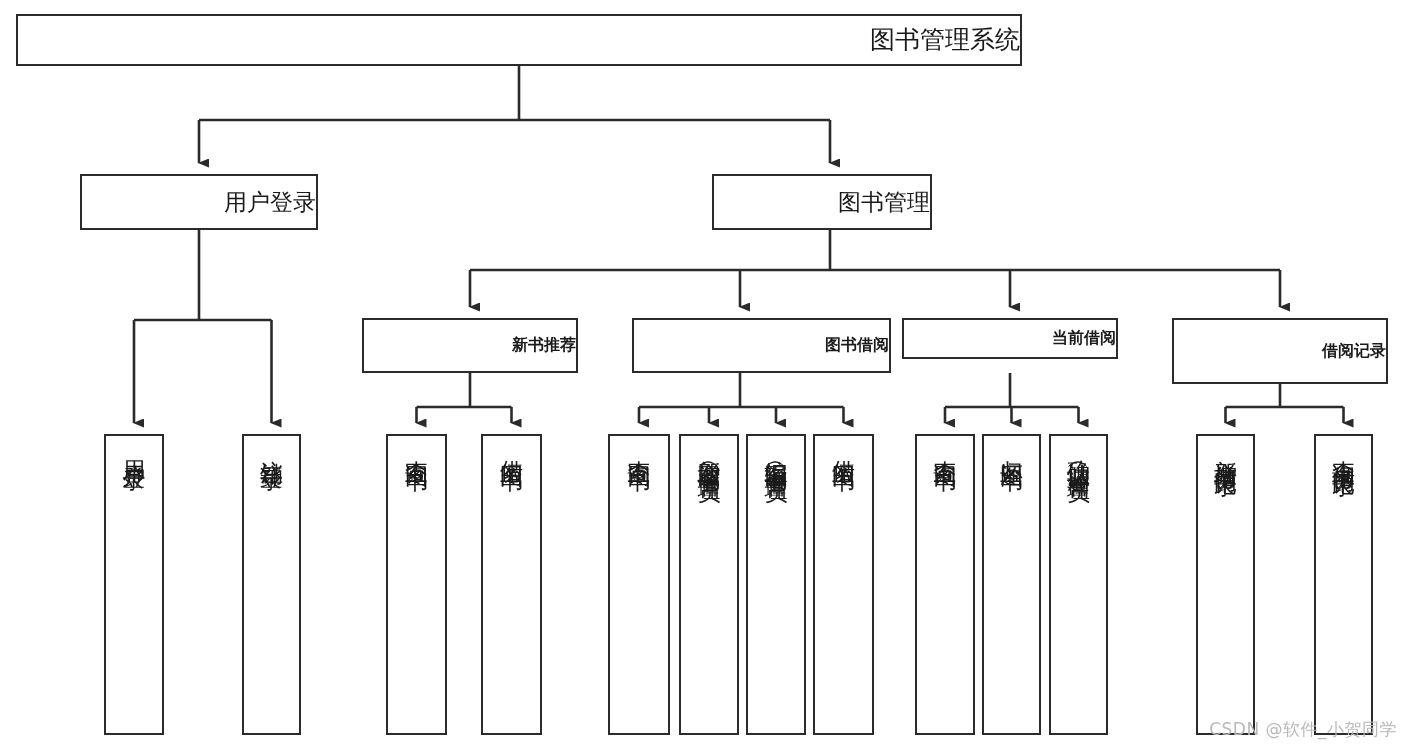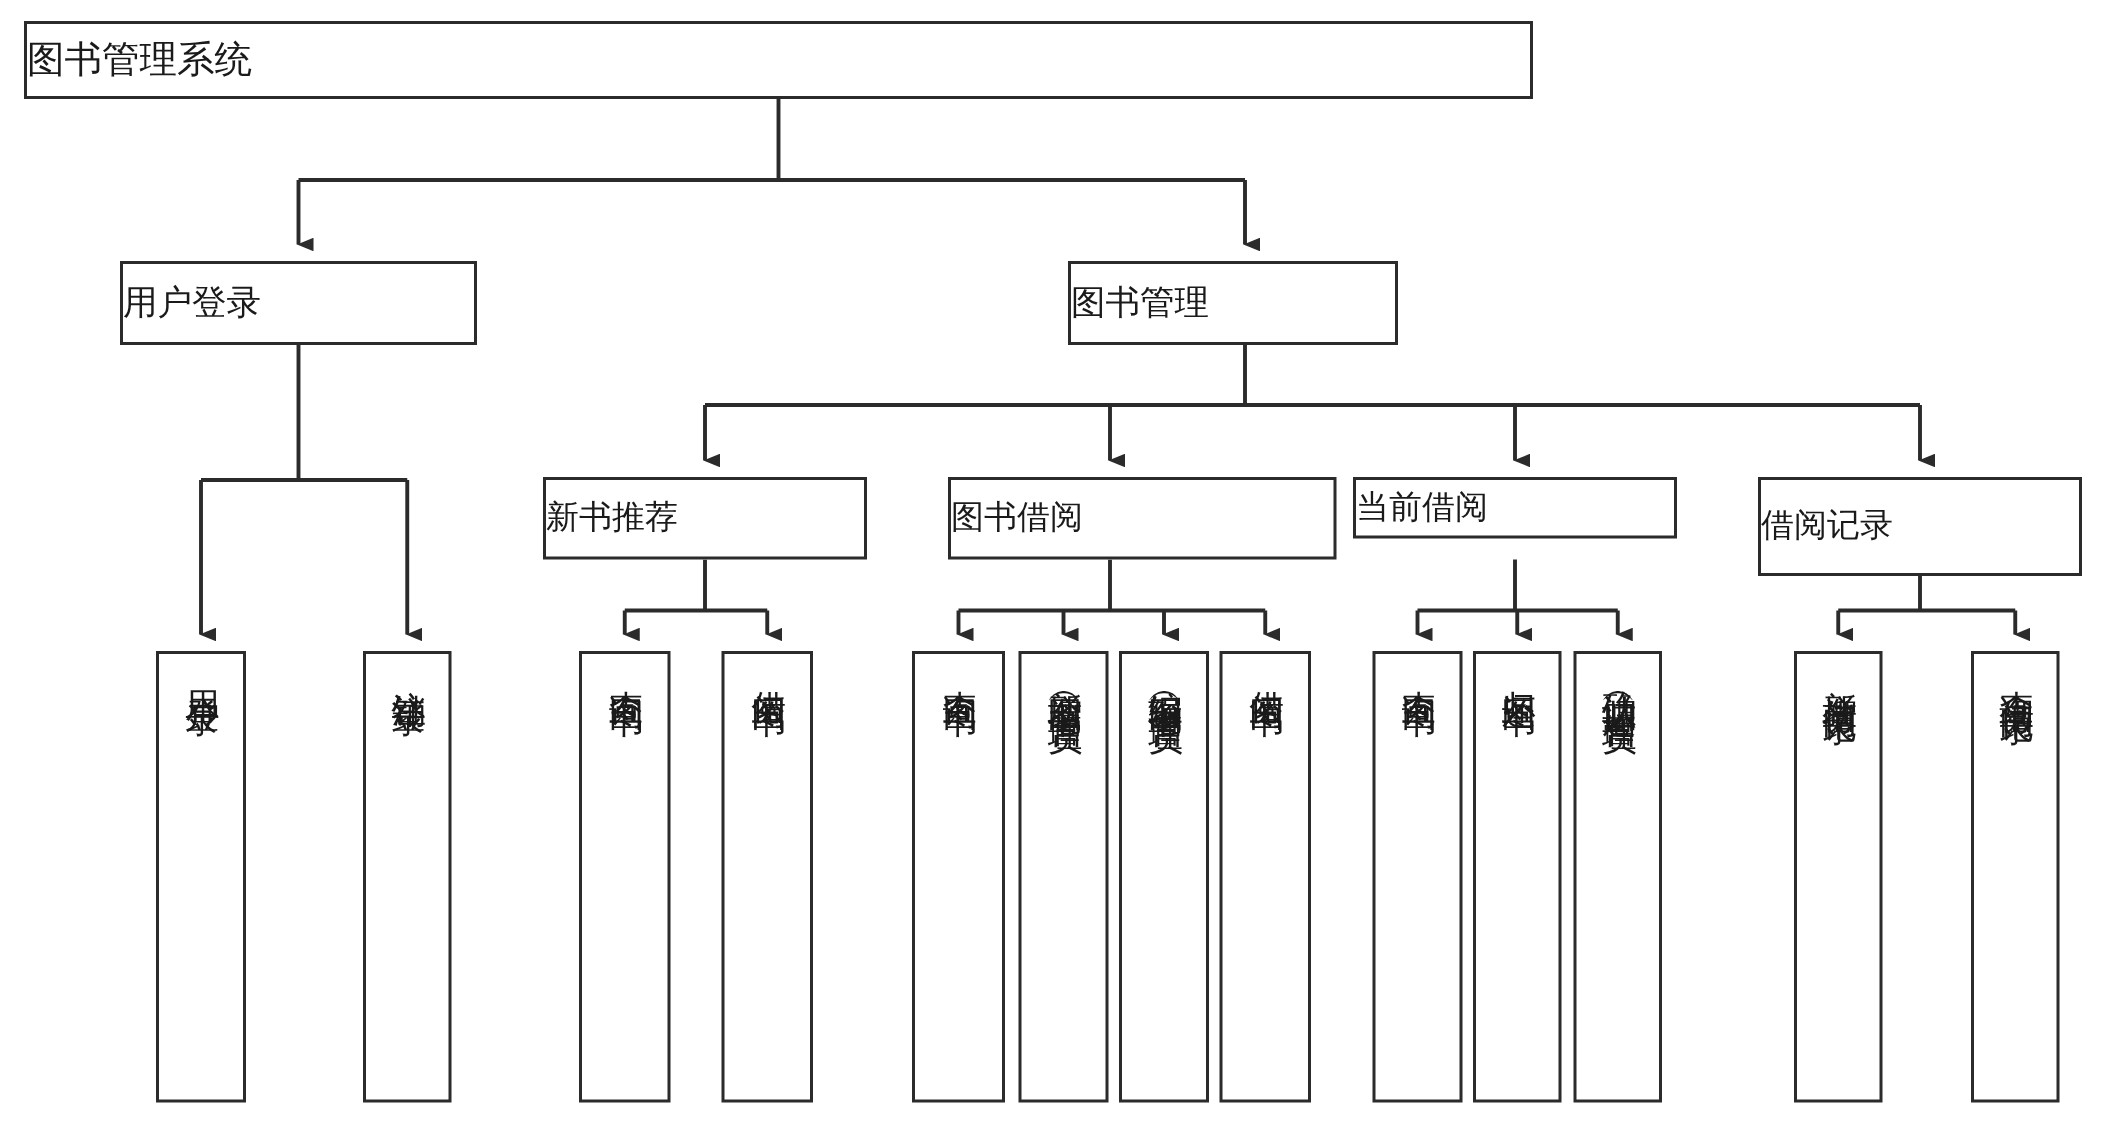--- a/index.html
+++ b/index.html
@@ -28,37 +28,38 @@
     height: 747px;
     pointer-events: none;
   }
   .node {
     position: absolute;
     box-sizing: border-box;
     background: #ffffff;
     border: 2px solid #2b2b2b;
     display: flex;
     align-items: center;
-    justify-content: flex-start;
+    justify-content: flex-end;
     overflow: hidden;
   }
   .node .label {
     color: #1a1a1a;
     text-align: center;
     line-height: 1.15;
     white-space: nowrap;
   }
   .node-root .label {
     font-size: 25px;
   }
   .node-l1 .label {
     font-size: 23px;
   }
   .node-l2 .label {
-    font-size: 22px;
+    font-size: 16px;
+    font-weight: bold;
   }
   .node-leaf {
     align-items: flex-start;
     justify-content: center;
     padding-top: 6px;
   }
   .node-leaf .label {
     writing-mode: vertical-rl;
     text-orientation: upright;
     font-size: 23px;
@@ -186,13 +187,14 @@
         <span class="label">确认归还（管理员）</span>
       </div>
       <div class="node node-leaf" style="left: 1196px; top: 434px; width: 59px; height: 301px;">
         <span class="label">新增借阅记录</span>
       </div>
       <div class="node node-leaf" style="left: 1314px; top: 434px; width: 59px; height: 301px;">
         <span class="label">查询借阅记录</span>
       </div>
     </div>
 
+  <div class="watermark">CSDN @软件_小贺同学</div>
 </div>
 
 </body></html>

